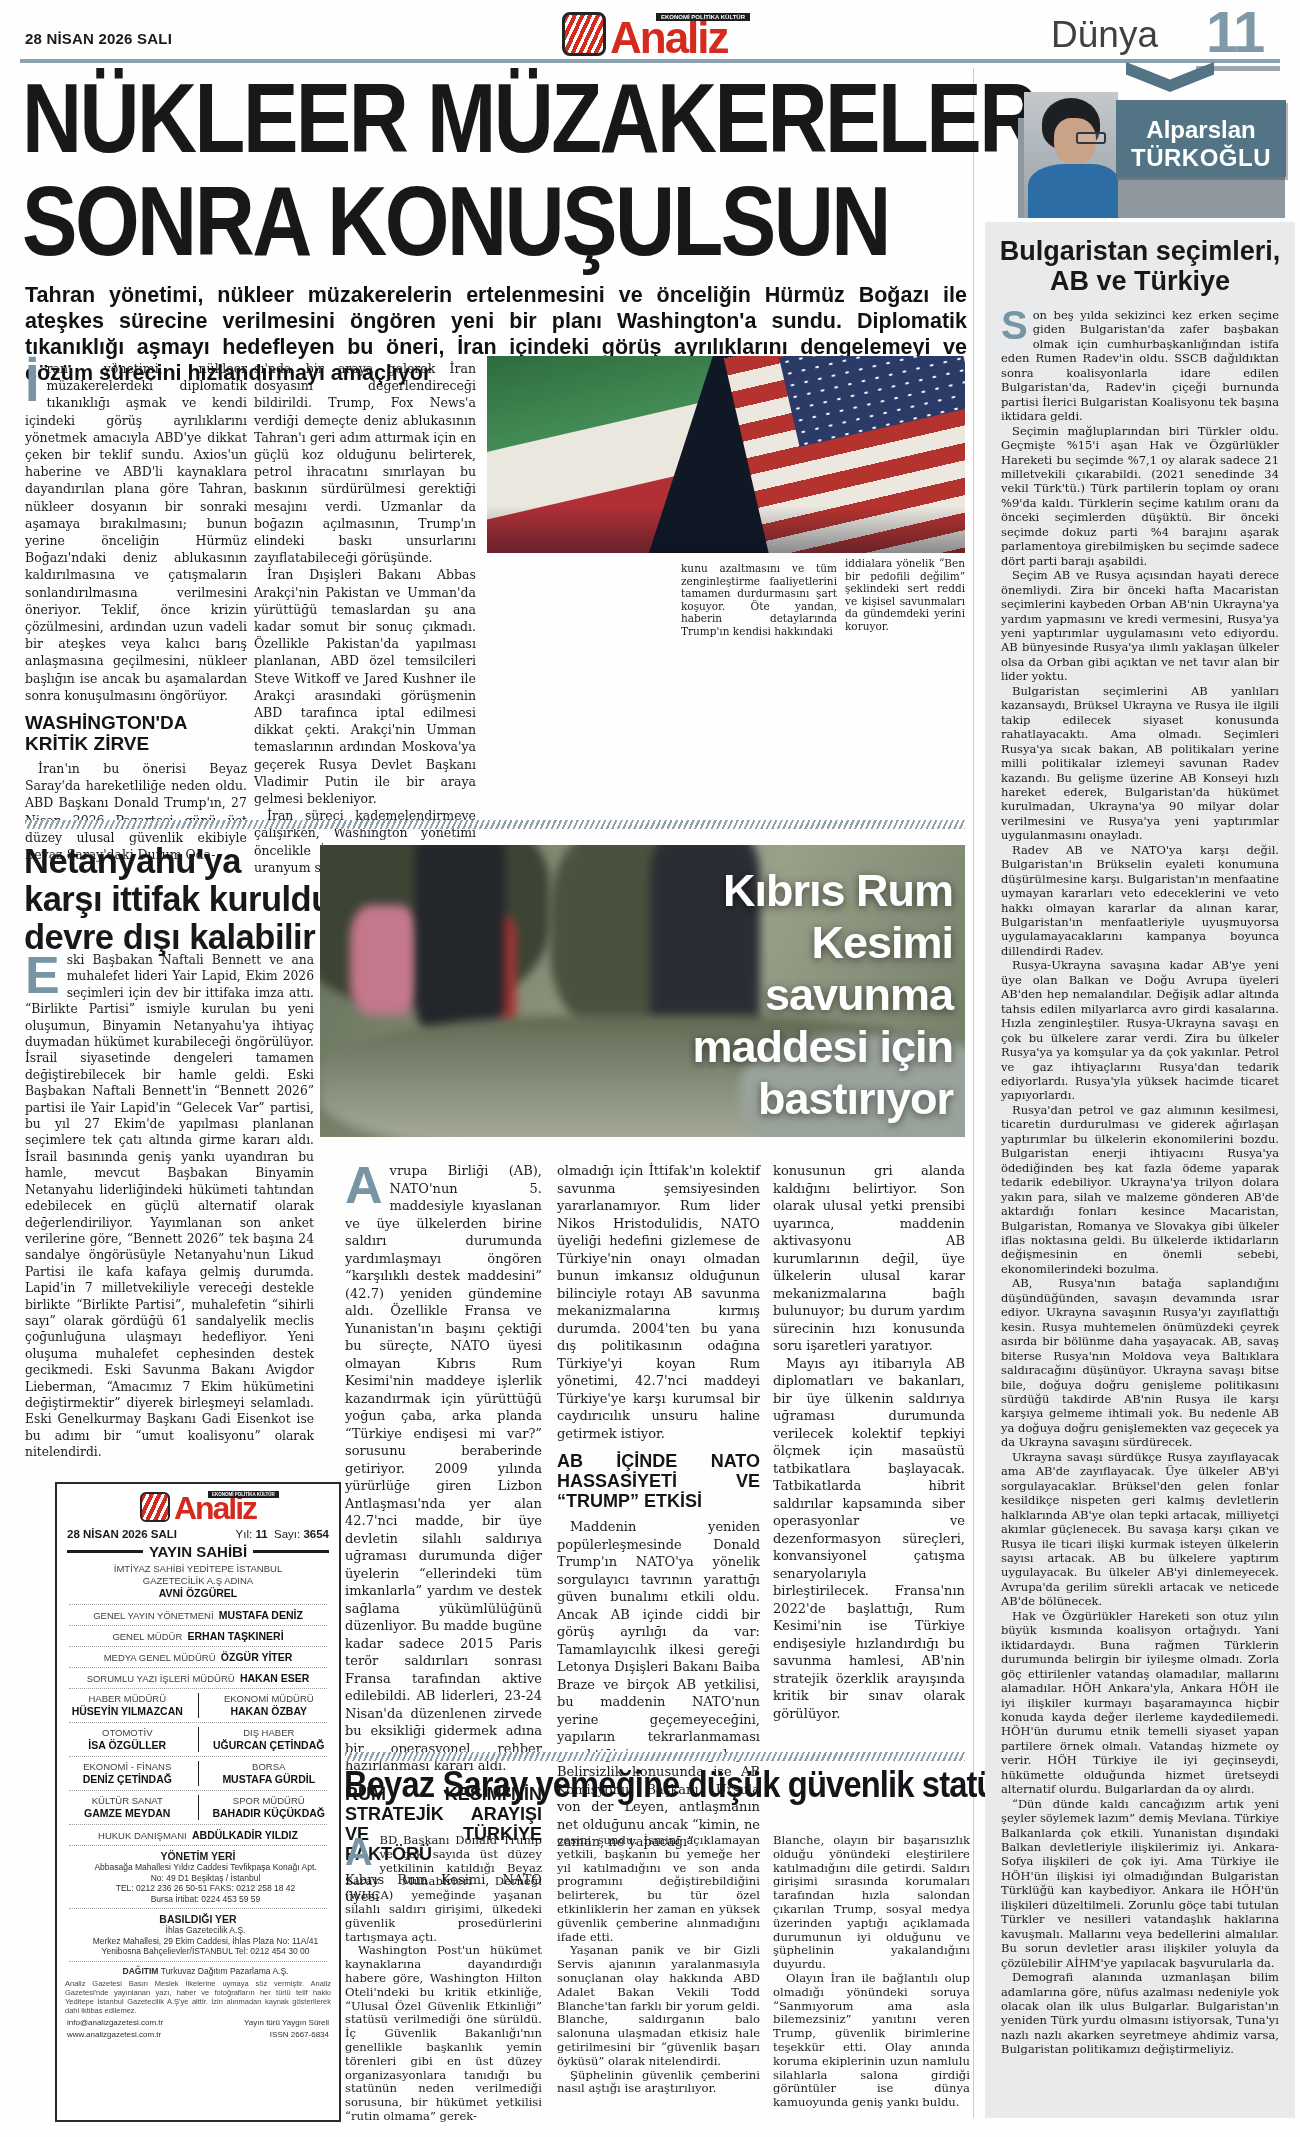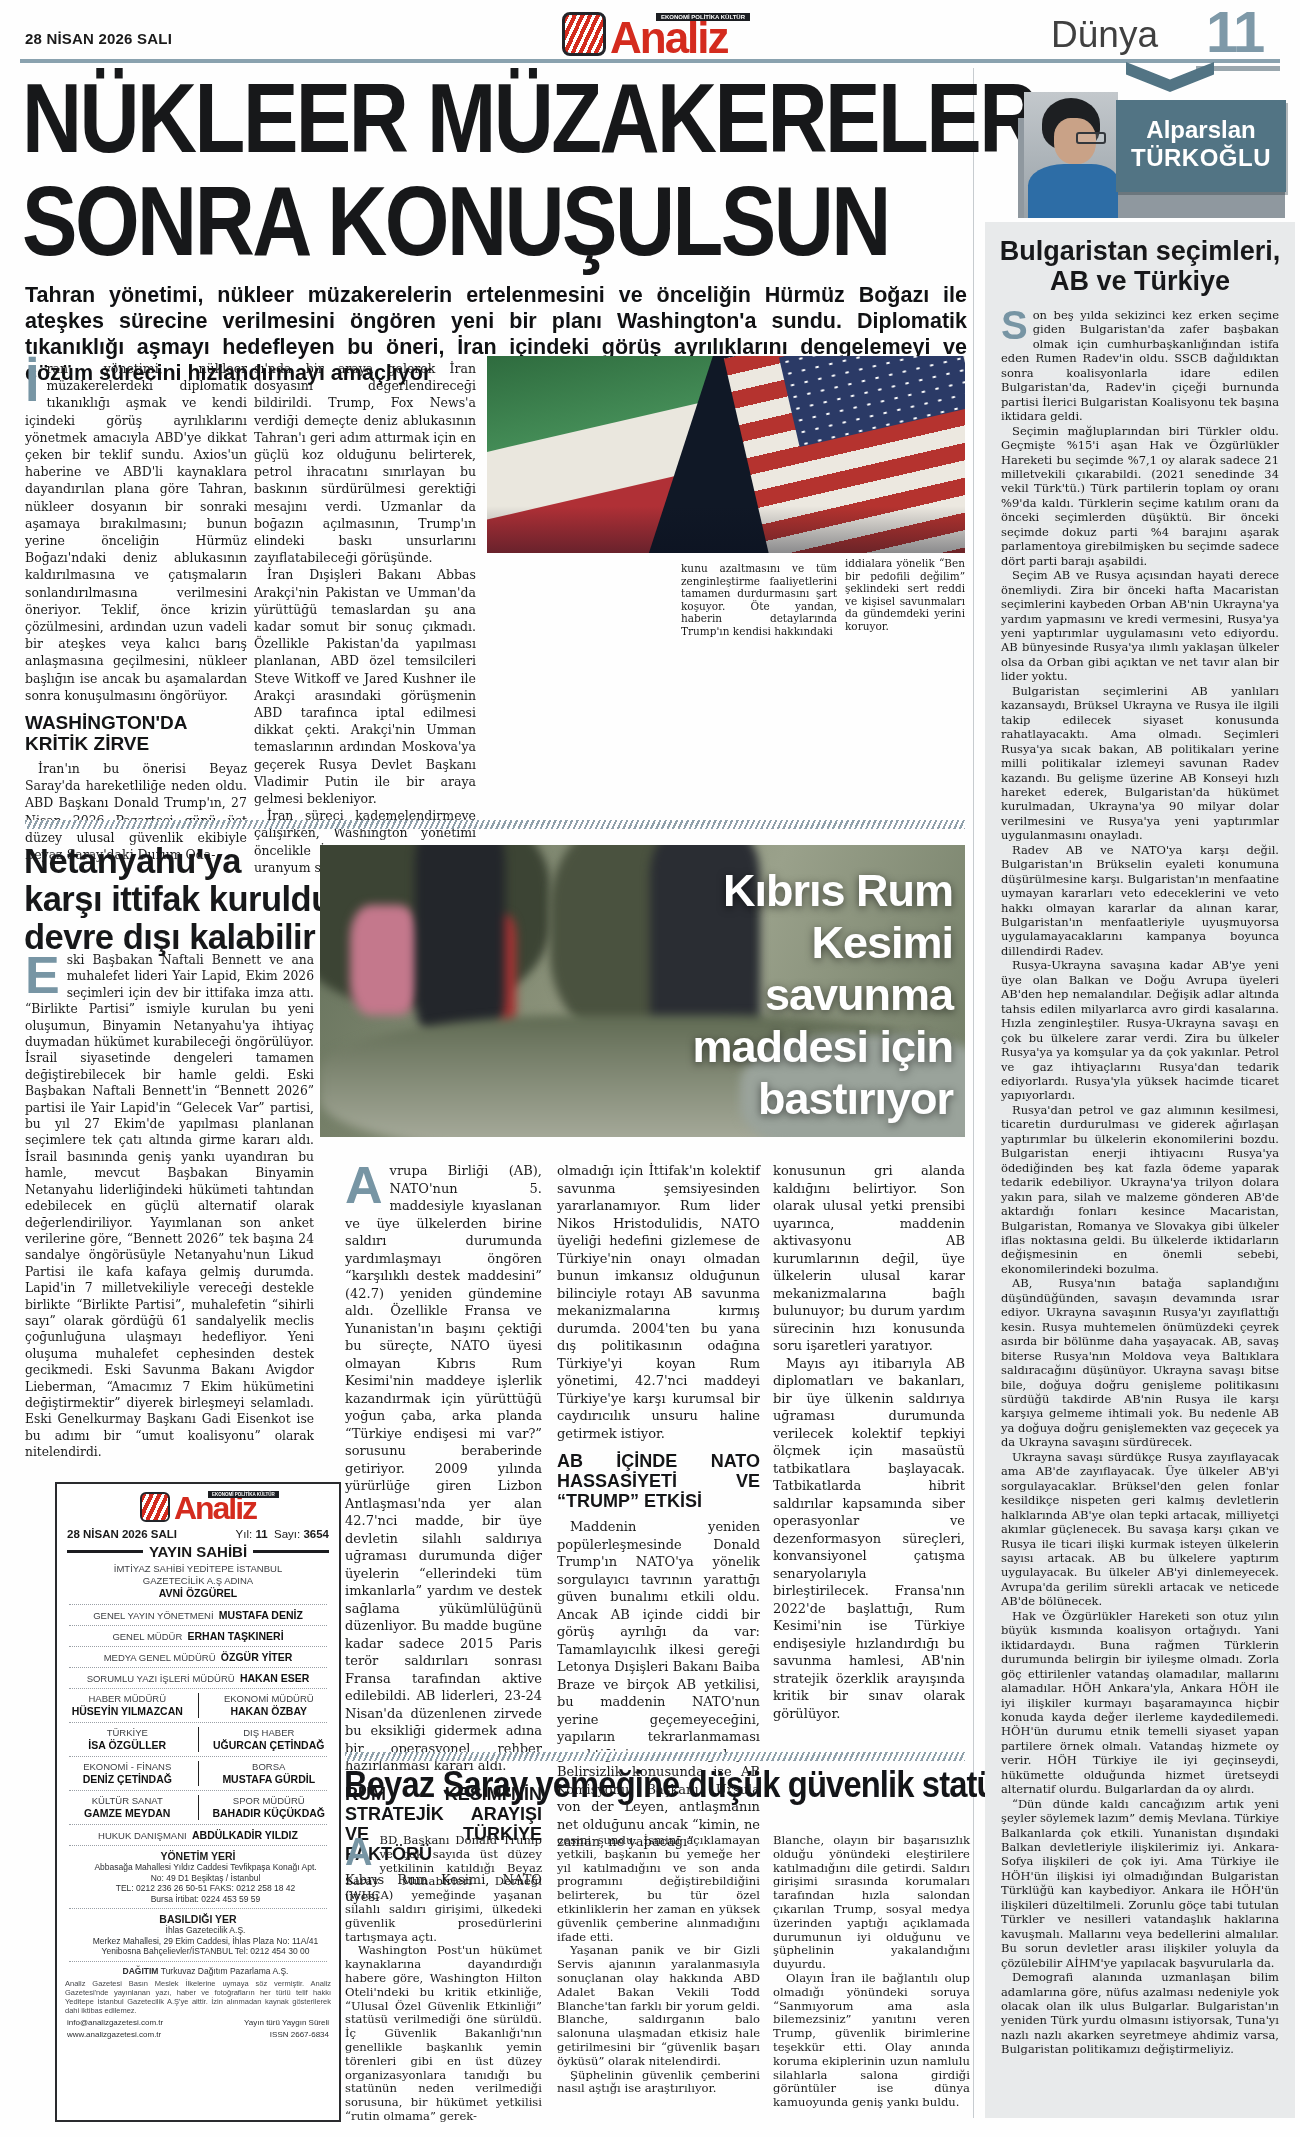--- a/index.html
+++ b/index.html
@@ -88,21 +88,21 @@
   .imp-h{font-size:10.5px;font-weight:800;margin-top:3px;}
   .imp-small{font-size:8.5px;line-height:10.5px;color:#2c2e31;margin-left:15px;}
   .imp-legal{font-size:7.5px;line-height:9px;color:#46484c;margin:3px 8px 0 8px;}
   .imp-foot{display:flex;justify-content:space-between;padding:3px 10px 0 10px;font-size:8px;color:#2c2e31;}
   
   .vline{left:973px;top:68px;width:1px;height:2050px;background:#c7ccd0;}
   .chev{left:1126px;top:62px;width:88px;height:30px;background:#527484;
       clip-path:polygon(0 0,50% 58%,100% 0,100% 42%,50% 100%,0 42%);}
   .col-grayback{left:1018px;top:118px;width:267px;height:100px;background:#8f989f;}
   .col-photo{left:1024px;top:92px;width:94px;height:126px;overflow:hidden;background:linear-gradient(#c3c8cc,#99a2a8);}
-  .col-name{left:1116px;top:100px;width:170px;height:92px;background:#527484;color:#fff;text-align:center;
+  .col-name{left:1116px;top:100px;width:170px;height:77px;background:#527484;color:#fff;text-align:center;
       font-family:"Liberation Sans",sans-serif;font-weight:800;box-shadow:2px 3px 0 rgba(40,55,62,.35);}
   .col-name .l1{font-size:24px;margin-top:16px;}
   .col-name .l2{font-size:24px;letter-spacing:.5px;}
   .col-panel{left:985px;top:222px;width:310px;height:1896px;background:#e8eaeb;}
   .col-title{left:990px;top:236px;width:300px;text-align:center;font-size:27px;line-height:30px;
       font-weight:800;color:#17181a;}
   .col-body{left:1001px;top:308px;width:278px;height:1802px;font-size:11.5px;line-height:14.45px;}
   .col-body p.np{text-indent:11px;}
   .col-body .dropcap{font-size:40px;line-height:31px;margin:2px 5px 0 0;}
 </style>
@@ -248,21 +248,21 @@
     <div class="imp-row"><span>MEDYA GENEL MÜDÜRÜ</span>&nbsp;&nbsp;<b>ÖZGÜR YİTER</b></div>
     <div class="dotline"></div>
     <div class="imp-row"><span>SORUMLU YAZI İŞLERİ MÜDÜRÜ</span>&nbsp;&nbsp;<b>HAKAN ESER</b></div>
     <div class="dotline"></div>
     <div class="imp-pair">
       <div><span>HABER MÜDÜRÜ</span><br><b>HÜSEYİN YILMAZCAN</b></div>
       <div><span>EKONOMİ MÜDÜRÜ</span><br><b>HAKAN ÖZBAY</b></div>
     </div>
     <div class="dotline"></div>
     <div class="imp-pair">
-      <div><span>TÜRKİYE</span><br><b>İSA ÖZGÜLLER</b></div>
+      <div><span>OTOMOTİV</span><br><b>İSA ÖZGÜLLER</b></div>
       <div><span>DIŞ HABER</span><br><b>UĞURCAN ÇETİNDAĞ</b></div>
     </div>
     <div class="dotline"></div>
     <div class="imp-pair">
       <div><span>EKONOMİ - FİNANS</span><br><b>DENİZ ÇETİNDAĞ</b></div>
       <div><span>BORSA</span><br><b>MUSTAFA GÜRDİL</b></div>
     </div>
     <div class="dotline"></div>
     <div class="imp-pair">
       <div><span>KÜLTÜR SANAT</span><br><b>GAMZE MEYDAN</b></div>

